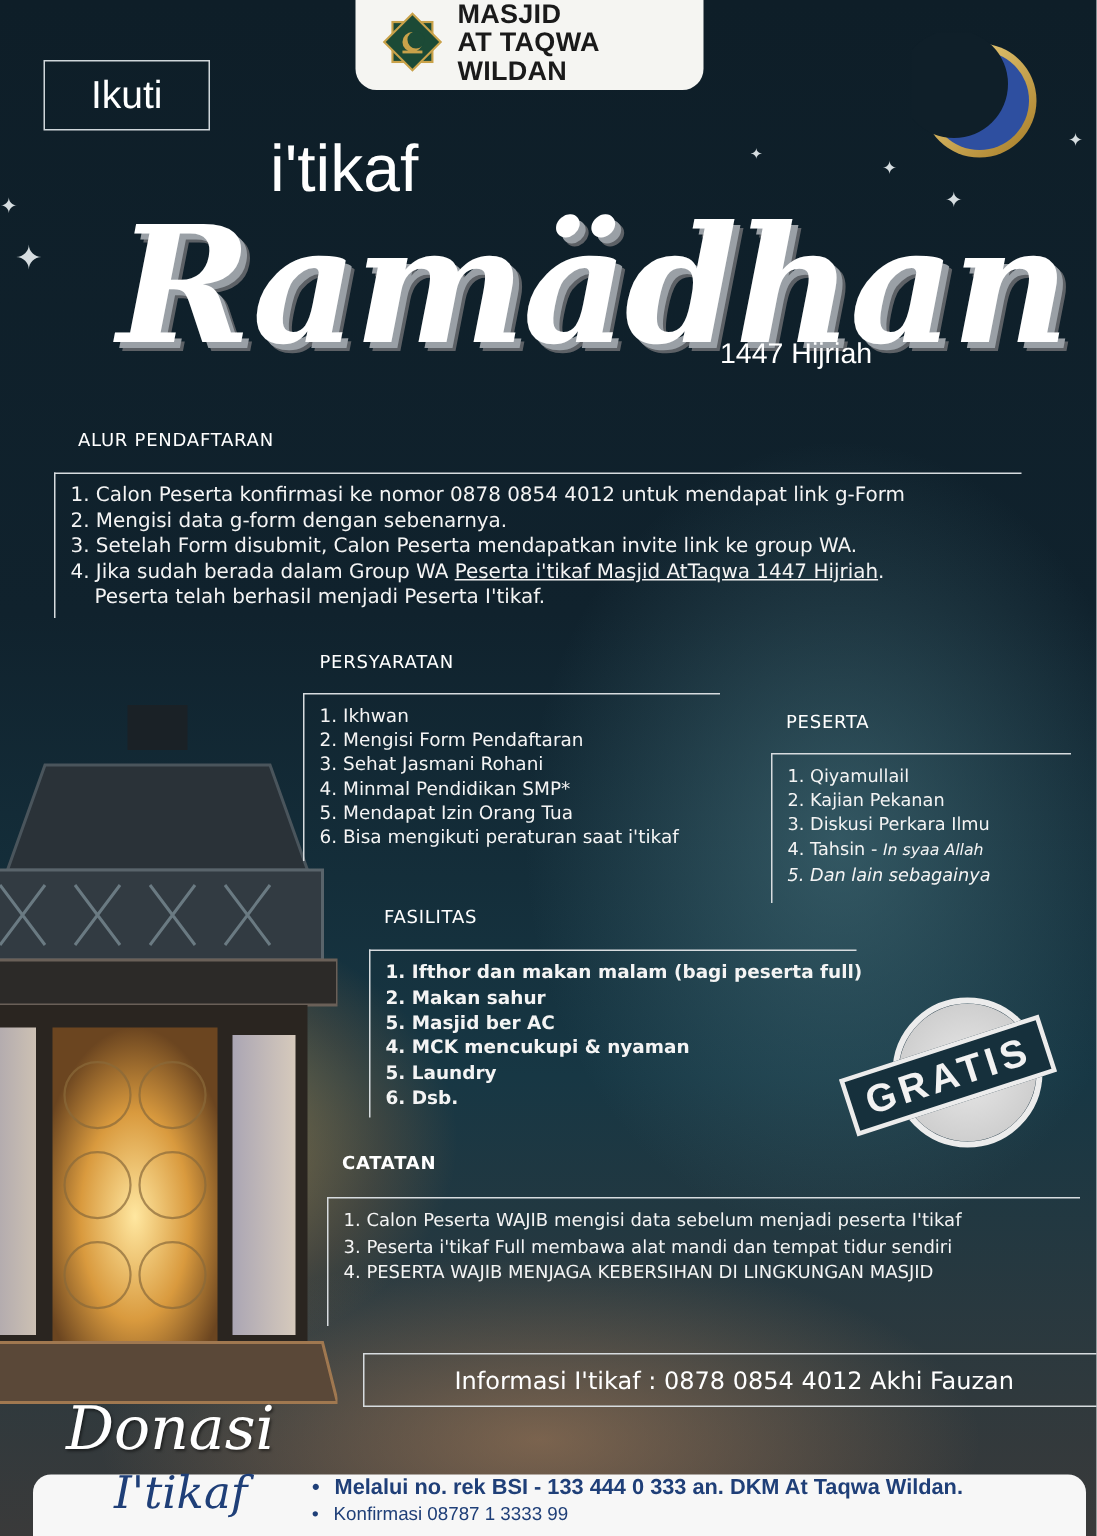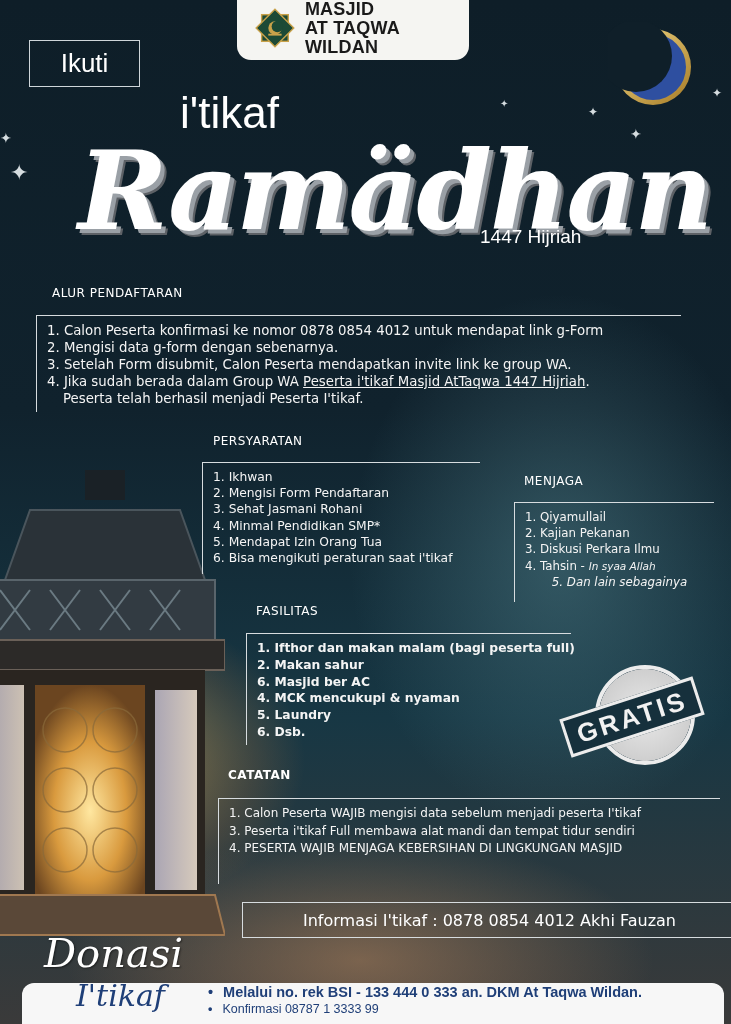--- a/index.html
+++ b/index.html
@@ -48,21 +48,21 @@
   
   .sec-title { font-family: "DejaVu Sans", sans-serif; font-size: 12px; color: #fff; letter-spacing: 0.5px; }
   .sec-box {
     border-left: 1.5px solid #d7dcdf; border-top: 1.5px solid #d7dcdf;
     padding: 6px 0 0 10px;
   }
   .sec-list { list-style: none; font-size: 13.3px; line-height: 17px; color: #f4f4f4; }
   .sec-list li { white-space: nowrap; }
   .u { text-decoration: underline; }
   .it-small { font-style: italic; font-size: 10.5px; }
-  .it { font-style: italic; text-align: center; }
+  .it { font-style: italic; }
 
   .info-box {
     left: 218px; top: 902px; width: 495px; height: 36px;
     border: 1.5px solid #d7dcdf; display: flex; align-items: center; justify-content: center;
     font-size: 16px; color: #fff; margin-left: 24px;
   }
 
   
   .gratis-wrap { left: 560px; top: 665px; width: 140px; height: 110px; }
   .gratis-circle {
@@ -189,37 +189,37 @@
   <ul class="sec-list" style="font-size:12.3px;line-height:16.2px;">
     <li>1. Ikhwan</li>
     <li>2. Mengisi Form Pendaftaran</li>
     <li>3. Sehat Jasmani Rohani</li>
     <li>4. Minmal Pendidikan SMP*</li>
     <li>5. Mendapat Izin Orang Tua</li>
     <li>6. Bisa mengikuti peraturan saat i'tikaf</li>
   </ul>
 </div>
 
-<div class="abs sec-title" style="left:524px;top:474px;">MENJAGA</div>
+<div class="abs sec-title" style="left:524px;top:474px;">PESERTA</div>
 <div class="abs sec-box" style="left:514px;top:502px;width:200px;height:100px;">
   <ul class="sec-list" style="font-size:11.8px;line-height:16.2px;">
     <li>1. Qiyamullail</li>
     <li>2. Kajian Pekanan</li>
     <li>3. Diskusi Perkara Ilmu</li>
     <li><span>4. Tahsin - </span><span class="it-small">In syaa Allah</span></li>
     <li class="it">5. Dan lain sebagainya</li>
   </ul>
 </div>
 
 <div class="abs sec-title" style="left:256px;top:604px;">FASILITAS</div>
 <div class="abs sec-box" style="left:246px;top:633px;width:325px;height:112px;">
   <ul class="sec-list" style="font-size:12.3px;line-height:16.8px;font-weight:bold;">
     <li>1. Ifthor dan makan malam (bagi peserta full)</li>
     <li>2. Makan sahur</li>
-    <li>6. Masjid ber AC</li>
+    <li>5. Masjid ber AC</li>
     <li>4. MCK mencukupi &amp; nyaman</li>
     <li>5. Laundry</li>
     <li>6. Dsb.</li>
   </ul>
 </div>
 
 <div class="abs gratis-wrap">
   <div class="gratis-circle"></div>
   <div class="gratis-band">GRATIS</div>
 </div>

